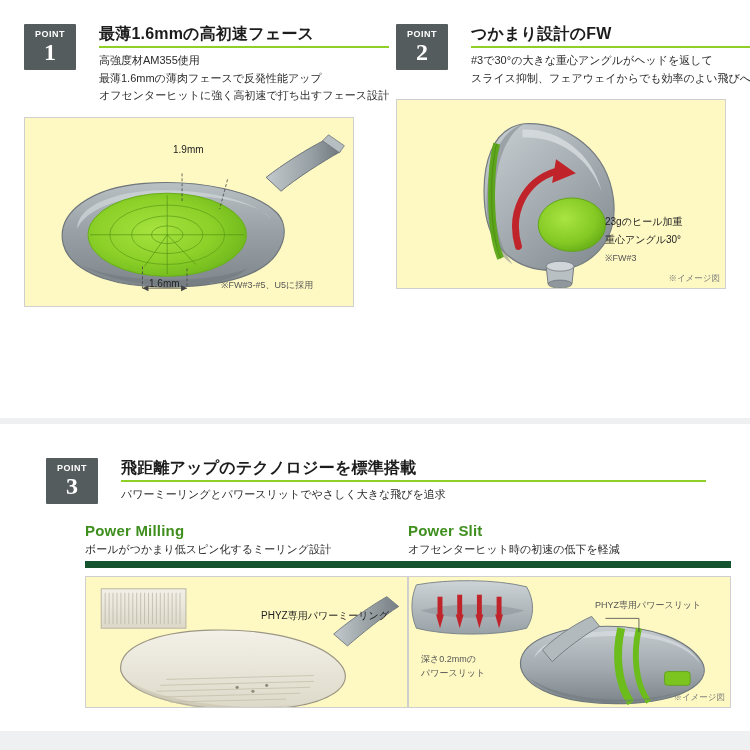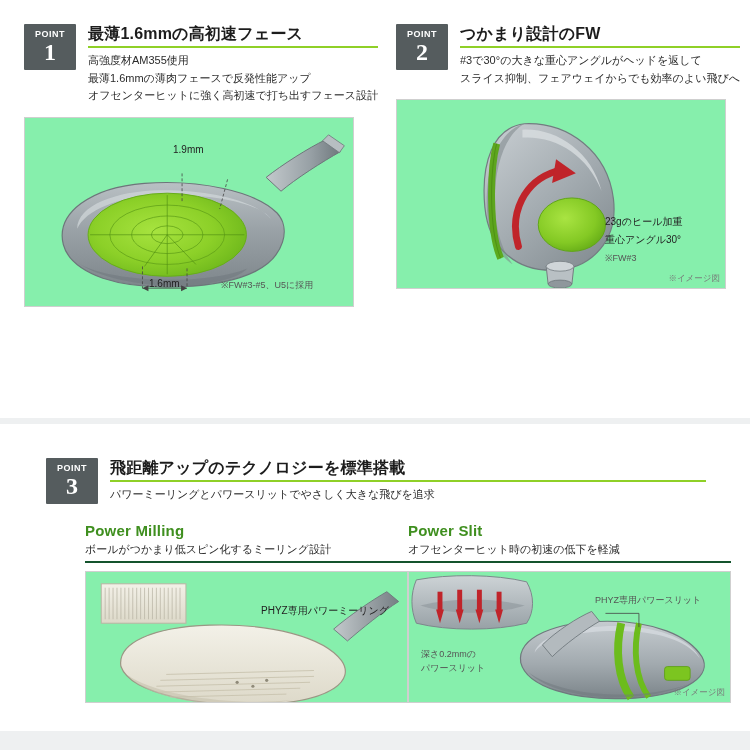--- a/index.html
+++ b/index.html
@@ -37,21 +37,21 @@
     font-size: 24px;
     line-height: 24px;
     font-weight: bold;
     font-family: "Liberation Serif", serif;
   }
 
   
   .head-row {
     display: flex;
     align-items: flex-start;
-    gap: 12px;
+    gap: 23px;
   }
   .head-texts { flex: 1 1 auto; padding-top: 1px; }
   .head-title {
     font-size: 16px;
     font-weight: bold;
     color: #1c1c1c;
     border-bottom: 2px solid #8fd027;
     padding-bottom: 4px;
     line-height: 17px;
     letter-spacing: 0.2px;
@@ -61,21 +61,21 @@
     font-size: 11px;
     line-height: 17.5px;
     color: #2a2a2a;
   }
   .head-lines div { white-space: nowrap; }
 
   
   .fig-box {
     position: relative;
     border: 1px solid #cfcfcf;
-    background: #86efac;
+    background: #fef9c3;
     overflow: hidden;
   }
   .fig-note {
     position: absolute;
     right: 5px; bottom: 3px;
     font-size: 8.5px;
     color: #777;
   }
   .fig-label {
     position: absolute;
@@ -113,21 +113,21 @@
     font-weight: bold;
     color: #3f8f1f;
     letter-spacing: 0.2px;
     font-family: "Liberation Sans", sans-serif;
   }
   .sub-desc {
     font-size: 11px;
     color: #2a2a2a;
     margin-top: 3px;
     padding-bottom: 4px;
-    border-bottom: 2px solid #14532d;
+    border-bottom: 7px solid #14532d;
   }
   .sub-col .fig-box { margin-top: 8px; height: 132px; }
 </style>
 </head>
 <body>
 
 <div class="page">
 
   <div id="panel1">
     <div class="head-row">

